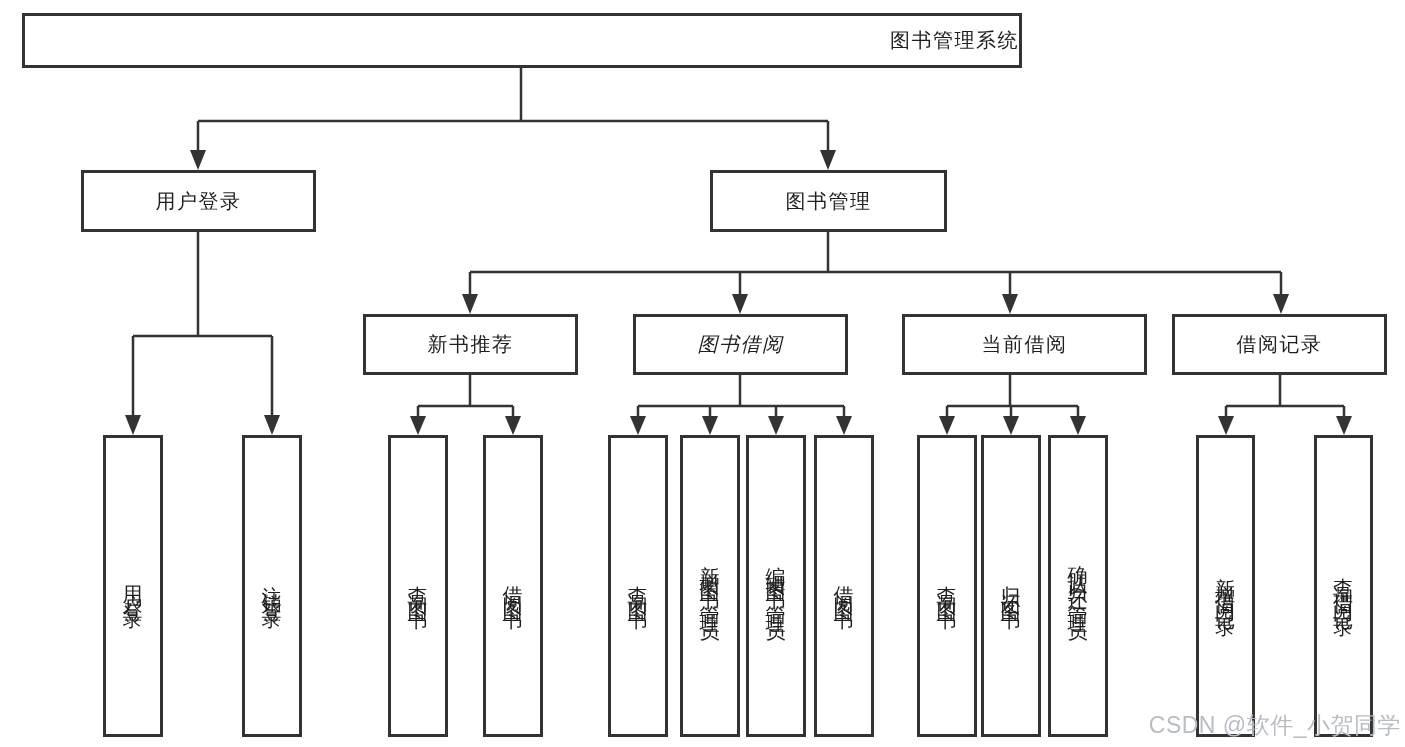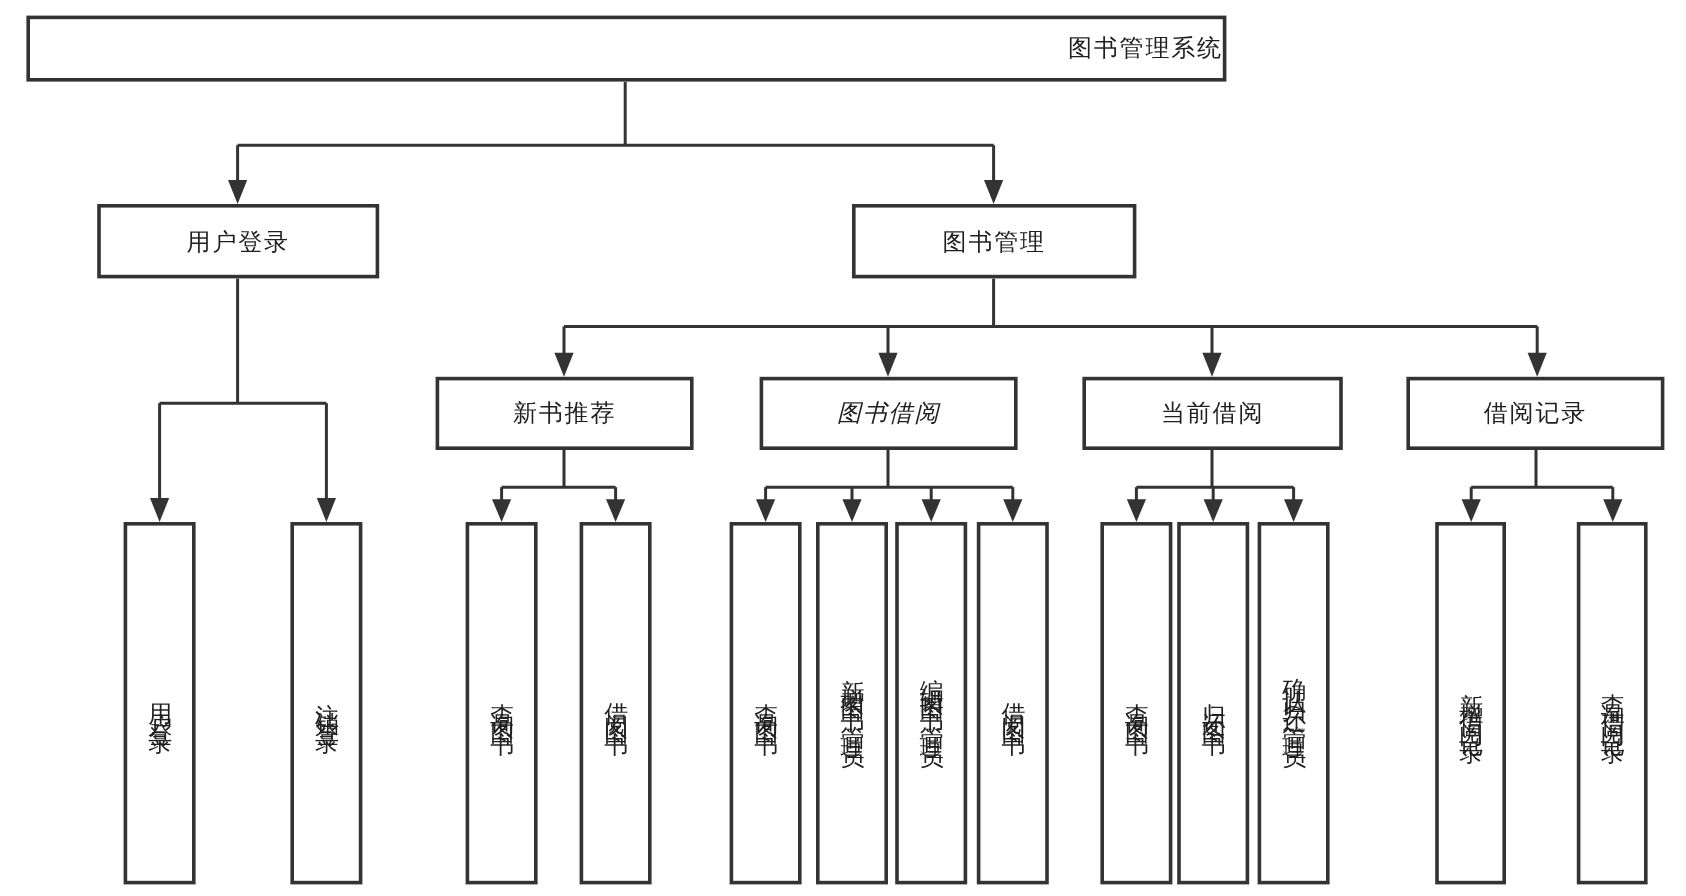--- a/index.html
+++ b/index.html
@@ -133,21 +133,21 @@
   <div class="node" style="left:710px;top:170px;width:237px;height:62px;">
     <span>图书管理</span>
   </div>
 
   <div class="node" style="left:363px;top:314px;width:215px;height:61px;">
     <span>新书推荐</span>
   </div>
   <div class="node" style="left:633px;top:314px;width:215px;height:61px;font-style:italic;">
     <span>图书借阅</span>
   </div>
-  <div class="node" style="left:902px;top:314px;width:217px;height:61px;">
+  <div class="node" style="left:902px;top:314px;width:245px;height:61px;">
     <span>当前借阅</span>
   </div>
   <div class="node" style="left:1172px;top:314px;width:215px;height:61px;">
     <span>借阅记录</span>
   </div>
 
   <div class="leaf" style="left:103px;">
     <span class="vtext">用户登录</span>
   </div>
   <div class="leaf" style="left:242px;">
@@ -184,13 +184,14 @@
     <span class="vtext">确认归还（管理员）</span>
   </div>
 
   <div class="leaf" style="left:1196px;width:59px;">
     <span class="vtext">新增借阅记录</span>
   </div>
   <div class="leaf" style="left:1314px;width:59px;">
     <span class="vtext">查询借阅记录</span>
   </div>
 
+  <div class="watermark">CSDN @软件_小贺同学</div>
 </div>
 
 </body></html>

